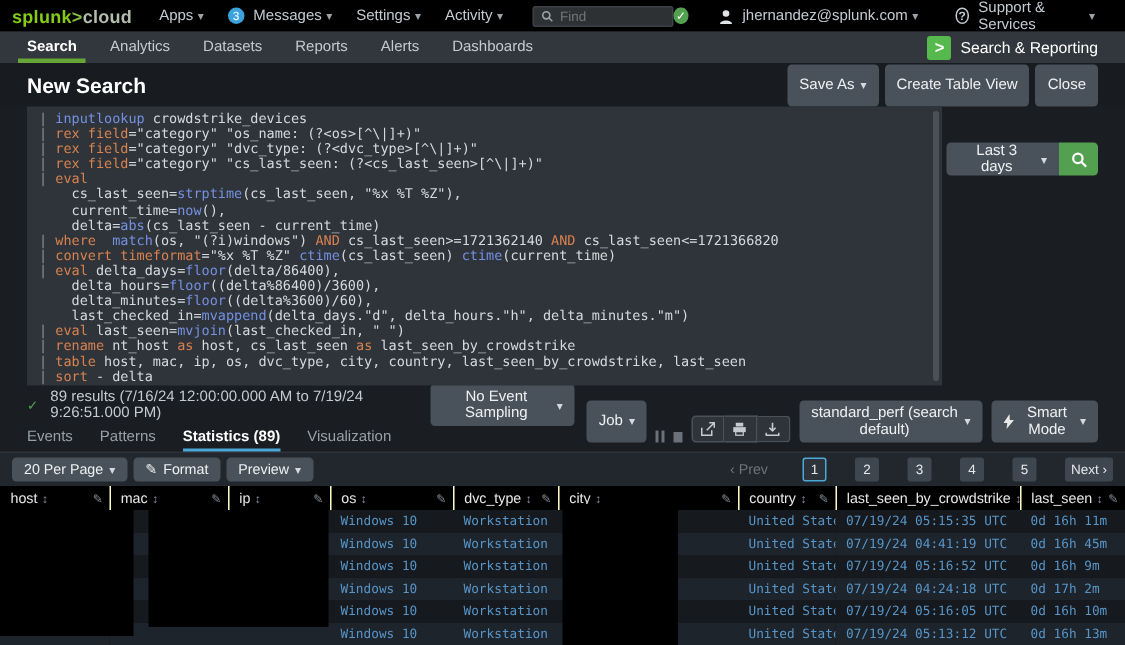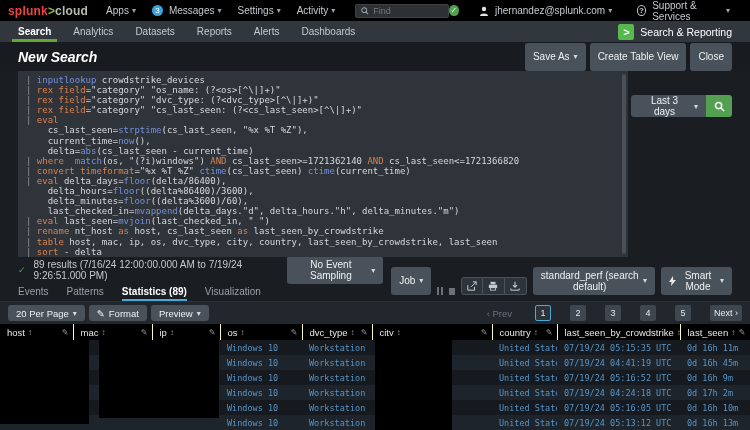--- a/index.html
+++ b/index.html
@@ -4,21 +4,21 @@
 <style>
   * { margin:0; padding:0; box-sizing:border-box; }
   body { background:#000; }
   .page {
     width:750px; height:430px; position:relative; overflow:hidden;
     background:#1a1d21; font-family:"Liberation Sans", sans-serif; color:#c3cbd1;
   }
   
   .topbar { height:21px; background:#000; display:flex; align-items:center; padding:0 8px; font-size:10px; }
   .logo { font-weight:bold; font-size:12px; margin-right:18px; letter-spacing:.2px; }
-  .lg-s { color:#ef4444; } .lg-gt { color:#84bf41; } .lg-c { color:#b4bcae; }
+  .lg-s { color:#84cc16; } .lg-gt { color:#84bf41; } .lg-c { color:#b4bcae; }
   .tmenu { margin-right:16px; color:#c3cbd1; cursor:pointer; display:flex; align-items:center; gap:3px; }
   .caret { font-size:8px; color:#9aa2aa; }
   .badge { display:inline-flex; width:11px; height:11px; border-radius:50%; background:#3aa3dc; color:#fff;
            font-size:8px; align-items:center; justify-content:center; margin-right:3px; }
   .findbox { display:flex; align-items:center; gap:4px; background:#2d3134; border:1px solid #3c4146;
              border-radius:2px; height:14px; width:95px; padding:0 5px; margin-left:4px; }
   .findbox input { background:transparent; border:none; outline:none; color:#c3cbd1; font-size:9px; width:70px; font-family:"Liberation Sans",sans-serif; }
   .top-right { margin-left:auto; display:flex; align-items:center; gap:6px; }
   .chk-circle { width:11px; height:11px; border-radius:50%; background:#53a051; color:#fff; font-size:8px;
                 display:flex; align-items:center; justify-content:center; }
@@ -29,21 +29,21 @@
   .appnav { height:21px; background:#31373d; display:flex; align-items:center; padding:0 18px; font-size:10px; }
   .navitem { margin-right:22px; color:#c3cbd1; height:21px; display:flex; align-items:center; position:relative; cursor:pointer; }
   .navitem.active { color:#fff; font-weight:bold; }
   .navitem.active::after { content:""; position:absolute; left:-6px; right:-6px; bottom:0; height:3px; background:#65a637; }
   .nav-right { margin-left:auto; display:flex; align-items:center; gap:6px; }
   .applogo { width:16px; height:16px; background:#55b94e; color:#fff; font-weight:bold; font-size:11px;
              display:flex; align-items:center; justify-content:center; border-radius:2px; }
   .appname { color:#fff; font-size:10.5px; }
   
   .pghead { height:29px; display:flex; align-items:center; padding:0 18px; background:#181b1f; }
-  .pgtitle { font-size:14px; font-weight:bold; color:#fff;font-style:italic; }
+  .pgtitle { font-size:14px; font-weight:bold; color:#fff; }
   .head-actions { margin-left:auto; display:flex; gap:4px; }
   .btn { background:#49525a; color:#eef1f4; border:none; border-radius:3px; font-size:10px; height:28px;
          padding:0 8px; display:inline-flex; align-items:center; gap:4px; cursor:pointer; font-family:"Liberation Sans",sans-serif; }
   .btn .caret { color:#d4dadf; }
   
   .queryarea { margin:0 18px; height:186px; display:flex; }
   .editor { flex:1; background:#2f343a; position:relative; padding:4px 12px 4px 8px; overflow:hidden;
             font-family:"DejaVu Sans Mono", monospace; font-size:9px; line-height:10.1px; }
   .qline { white-space:pre; }
   .tok-p { color:#8a9199; } .tok-o { color:#d9824f; } .tok-b { color:#7490e0; } .tok-t { color:#d6d9dc; }

